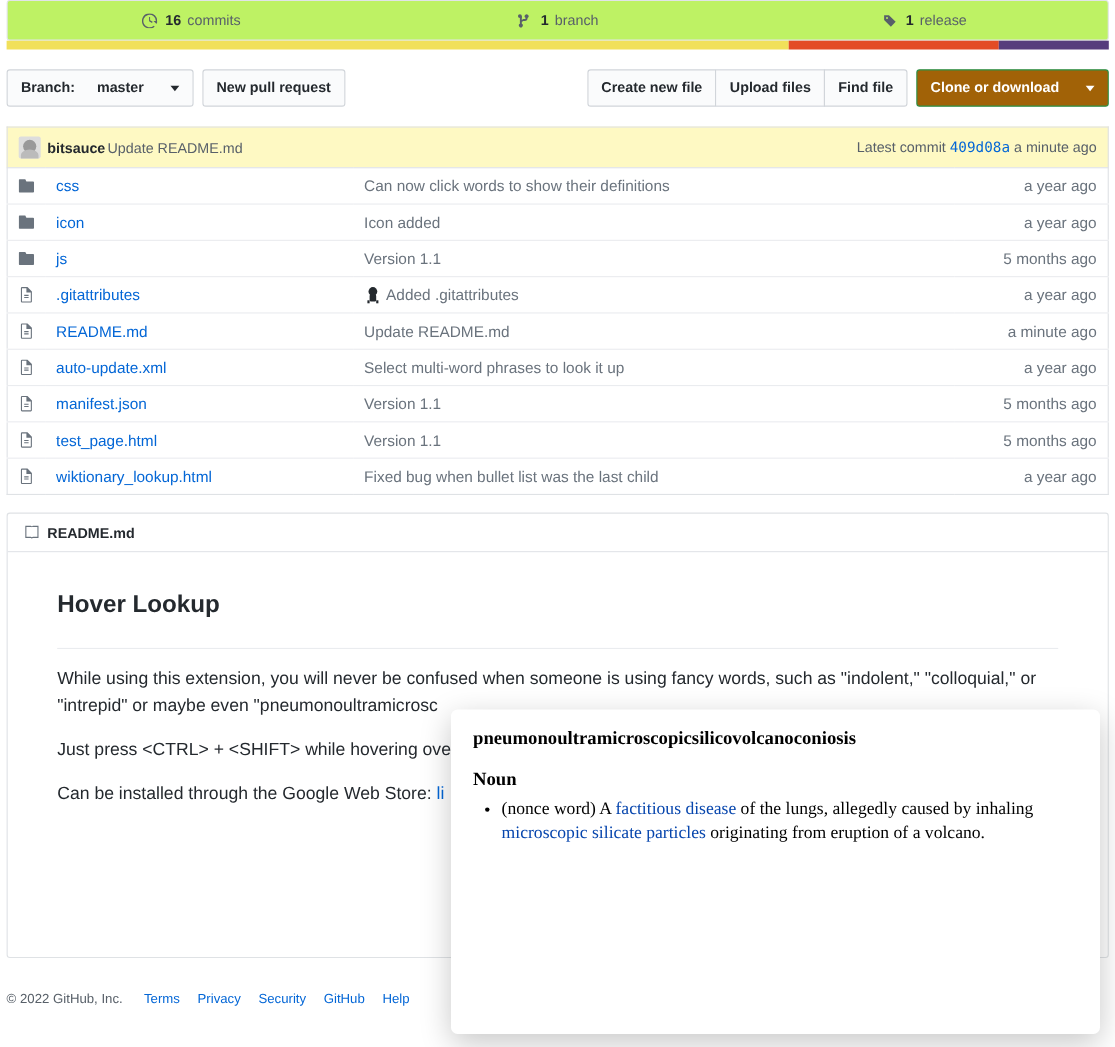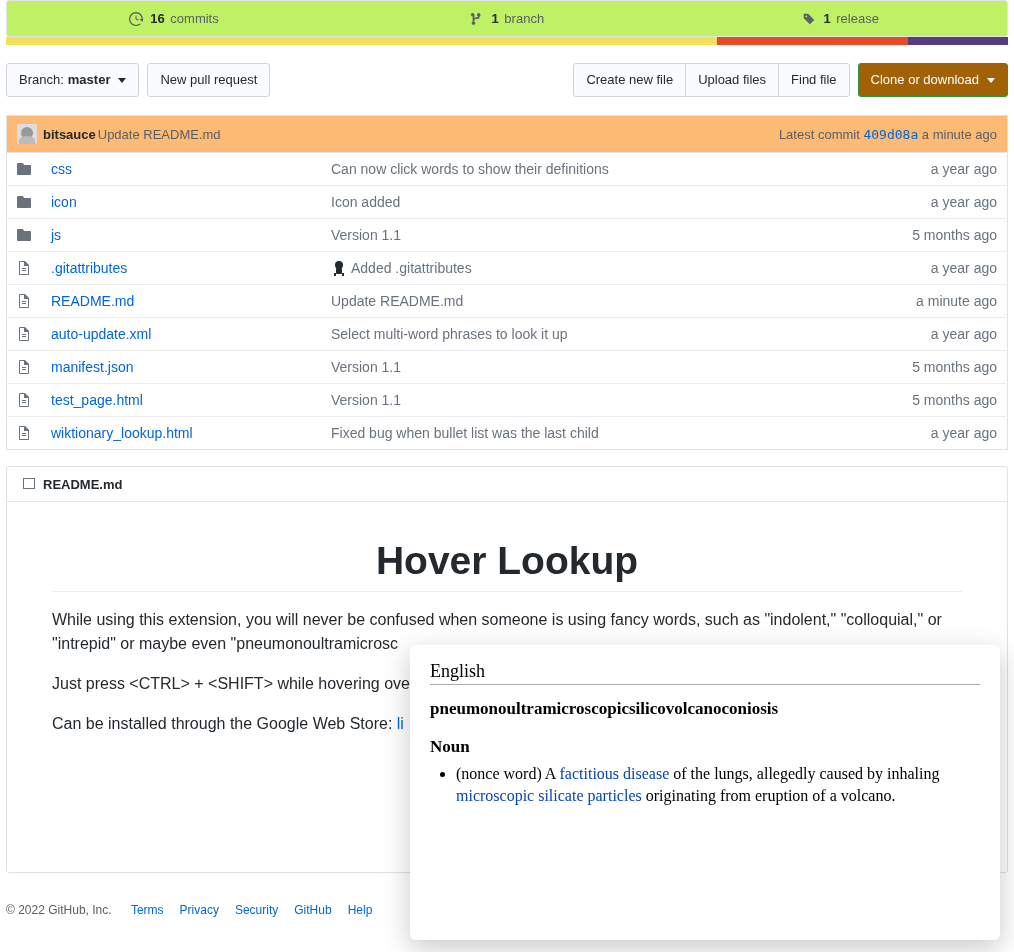--- a/index.html
+++ b/index.html
@@ -14,30 +14,30 @@
   .stat svg, .stat .glyph { vertical-align: text-bottom; margin-right: 4px; fill: currentColor; }
   .stat strong { color: #24292e; font-weight: 600; margin-right: 2px; }
 
   
   .langbar { display: flex; height: 8px; width: 100%; }
   .langbar > div { height: 100%; }
 
   
   .toolbar { display: flex; align-items: center; gap: 8px; margin: 18px 0; }
   .spacer { flex: 1; }
-  .btn { display: inline-flex; align-items: center; gap: 4px; padding: 6px 12px; font-size: 13px; font-weight: 400; line-height: 20px; color: #24292e; background: #fafbfc; border: 1px solid #d1d5da; border-radius: 3px; cursor: pointer; text-align: right; }
+  .btn { display: inline-flex; align-items: center; gap: 20px; padding: 6px 12px; font-size: 13px; font-weight: 700; line-height: 20px; color: #24292e; background: #fafbfc; border: 1px solid #d1d5da; border-radius: 3px; cursor: pointer; text-align: right; }
   .btn-group { display: inline-flex; }
   .btn-group .btn { border-radius: 0; margin-left: -1px; }
   .btn-group .btn:first-child { border-radius: 3px 0 0 3px; margin-left: 0; }
   .btn-group .btn:last-child { border-radius: 0 3px 3px 0; }
   .btn-primary { color: #fff; background: #a16207; border-color: #2a9147; }
   .caret { display: inline-block; width: 0; height: 0; border-left: 4px solid transparent; border-right: 4px solid transparent; border-top: 5px solid currentColor; margin-left: 4px; }
 
   
-  .commit-banner { display: flex; align-items: center; padding: 8px 10px; border: 1px solid #dfe2e5; border-bottom: 0; background: #fdba74; font-size: 13px; color: #586069; }
+  .commit-banner { display: flex; align-items: center; padding: 8px 10px; border: 1px solid #dfe2e5; border-bottom: 0; background: #fef9c3; font-size: 13px; color: #586069; }
   .avatar { width: 20px; height: 20px; border-radius: 2px; background: #ddd; display: inline-block; margin-right: 6px; position: relative; overflow: hidden; }
   .avatar::before { content: ""; position: absolute; left: 4px; top: 3px; width: 12px; height: 12px; border-radius: 50%; background: #999; }
   .avatar::after { content: ""; position: absolute; left: 2px; top: 12px; width: 16px; height: 10px; border-radius: 50% 50% 0 0; background: #bbb; }
   .commit-author { font-weight: 600; color: #24292e; }
   .commit-msg { color: #586069; margin-left: 2px; }
   .commit-meta { margin-left: auto; color: #586069; }
   .commit-sha { font-family: SFMono-Regular, Consolas, monospace; }
 
   
   table.files { width: 100%; border-collapse: collapse; border: 1px solid #dfe2e5; }
@@ -51,21 +51,21 @@
   td.age-cell { text-align: right; color: #6a737d; width: 140px; }
   .dir-icon svg { fill: #79b8ff; }
   .mini-avatar { width: 16px; height: 16px; display: inline-block; vertical-align: text-bottom; margin-right: 4px; }
   .mini-avatar svg { width: 16px; height: 16px; }
 
   
   .readme { border: 1px solid #dfe2e5; border-radius: 3px; margin-top: 16px; }
   .readme-head { padding: 9px 14px; border-bottom: 1px solid #e1e4e8; font-weight: 600; font-size: 13px; display: flex; align-items: center; gap: 6px; }
   .readme-head svg { fill: #6a737d; }
   .readme-body { padding: 30px 45px 120px 45px; font-size: 16px; line-height: 1.5; color: #24292e; position: relative; }
-  .readme-body h1 { font-size: 39px; font-weight: 600; padding-bottom: 0; border-bottom: 1px solid #eaecef; margin-bottom: 16px; text-align: center; }
+  .readme-body h1 { font-size: 22px; font-weight: 600; padding-bottom: 24px; border-bottom: 1px solid #eaecef; margin-bottom: 16px; }
   .readme-body p { margin-bottom: 16px; }
 
   
   .popup { position: absolute; left: 410px; top: 645px; width: 590px; height: 295px; background: #fff; border-radius: 6px; box-shadow: 0 8px 28px rgba(0,0,0,0.22); padding: 16px 20px; font-family: "Times New Roman", Times, serif; font-size: 16px; color: #000; z-index: 10; }
   .popup-lang { font-size: 18px; font-weight: 400; border-bottom: 1px solid #aaa; padding-bottom: 2px; margin-bottom: 14px; }
   .popup-word { font-weight: 700; font-size: 17px; }
   .popup-pos { font-weight: 700; font-size: 17px; margin-top: 18px; }
   .popup ul { margin: 6px 0 0 20px; padding: 0 0 0 6px; }
   .popup li { font-size: 16px; line-height: 1.35; }
   .popup a { color: #0645ad; text-decoration: none; }
@@ -266,21 +266,20 @@
   </div>
 
   <div class="site-footer">
     <span>© 2022 GitHub, Inc.</span>
     <span id="footer-links"><a href="#">Terms</a><a href="#">Privacy</a><a href="#">Security</a><a href="#">GitHub</a><a href="#">Help</a></span>
   </div>
 
 </div>
 
 <div class="popup">
-  <div class="popup-lang">English</div>
   <div class="popup-word">pneumonoultramicroscopicsilicovolcanoconiosis</div>
   <div class="popup-pos">Noun</div>
   <ul>
     <li>
       <span>(nonce word) A </span><a href="#">factitious disease</a><span> of the lungs, allegedly caused by inhaling </span><a href="#">microscopic silicate particles</a><span> originating from eruption of a volcano.</span>
     </li>
   </ul>
 </div>
 
 </body></html>

